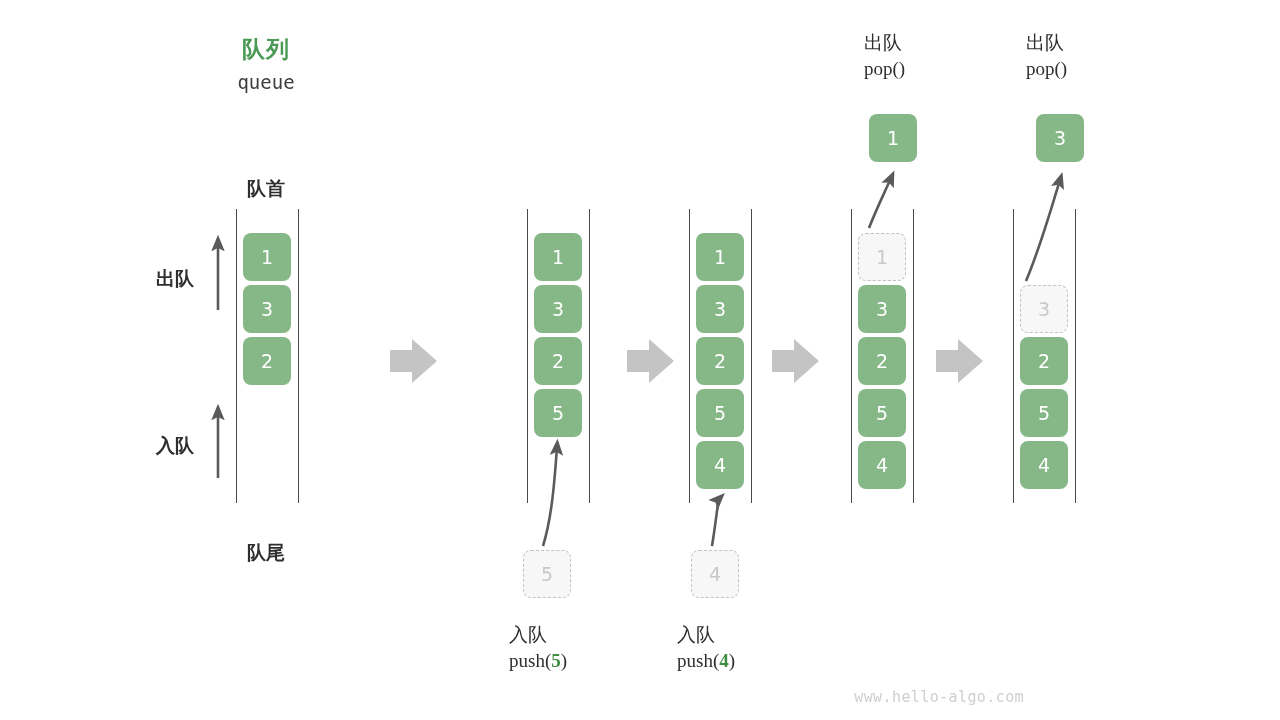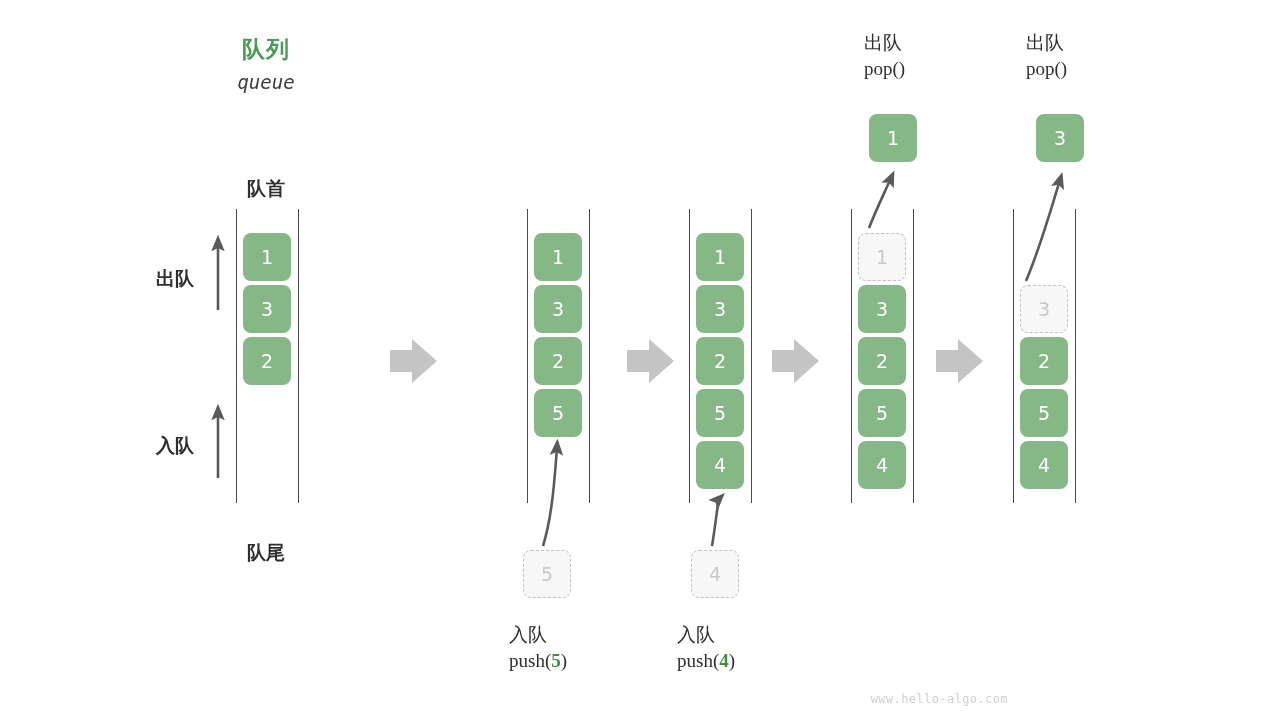--- a/index.html
+++ b/index.html
@@ -31,21 +31,20 @@
     letter-spacing: 1px;
     text-align: center;
     white-space: nowrap;
   }
   .title-en {
     font-family: "DejaVu Sans Mono", "Liberation Mono", monospace;
     font-size: 19px;
     color: #3c3c3c;
     text-align: center;
     white-space: nowrap;
-    font-style: italic;
   }
 
   
   .label-bold {
     font-size: 19px;
     font-weight: bold;
     color: #2e2e2e;
     white-space: nowrap;
     text-align: center;
   }
@@ -101,24 +100,24 @@
   #arrows {
     position: absolute;
     left: 0; top: 0;
     width: 1280px; height: 720px;
     pointer-events: none;
   }
 
   
   .watermark {
     position: absolute;
-    right: 36px;
+    right: 20px;
     bottom: 14px;
     font-family: "DejaVu Sans Mono", "Liberation Mono", monospace;
-    font-size: 12px;
+    font-size: 15px;
     color: #cfcfcf;
     letter-spacing: 0.4px;
     white-space: nowrap;
   }
 </style>
 </head>
 <body>
 
 <div id="stage">
 

